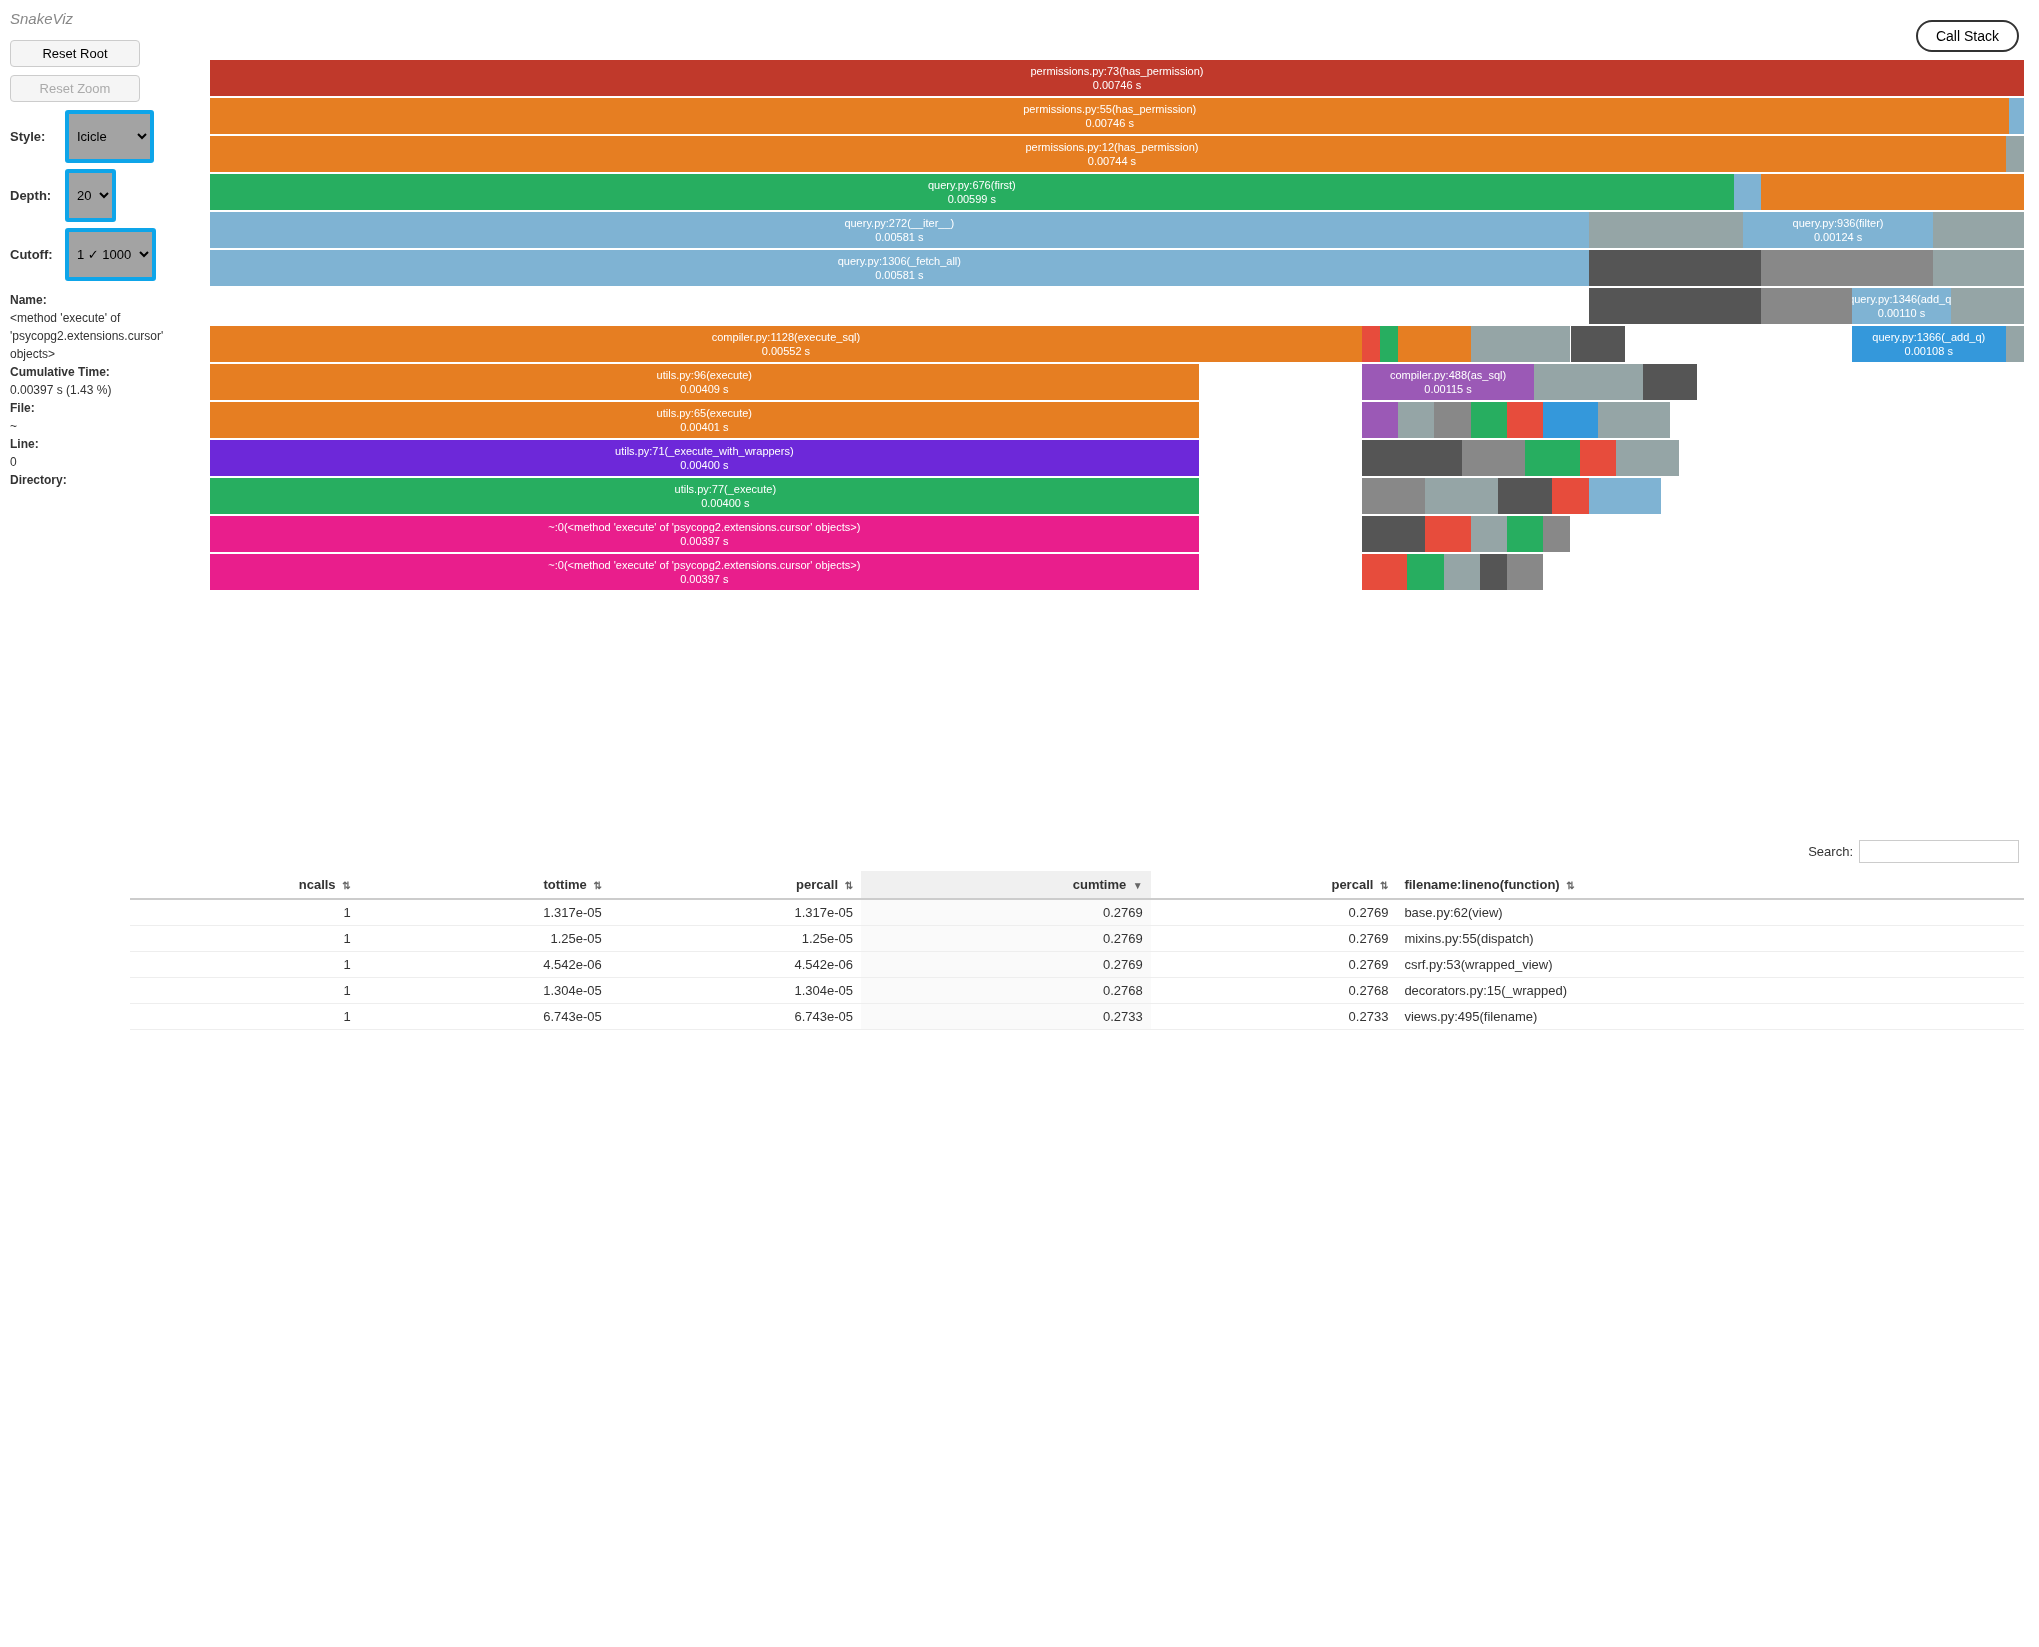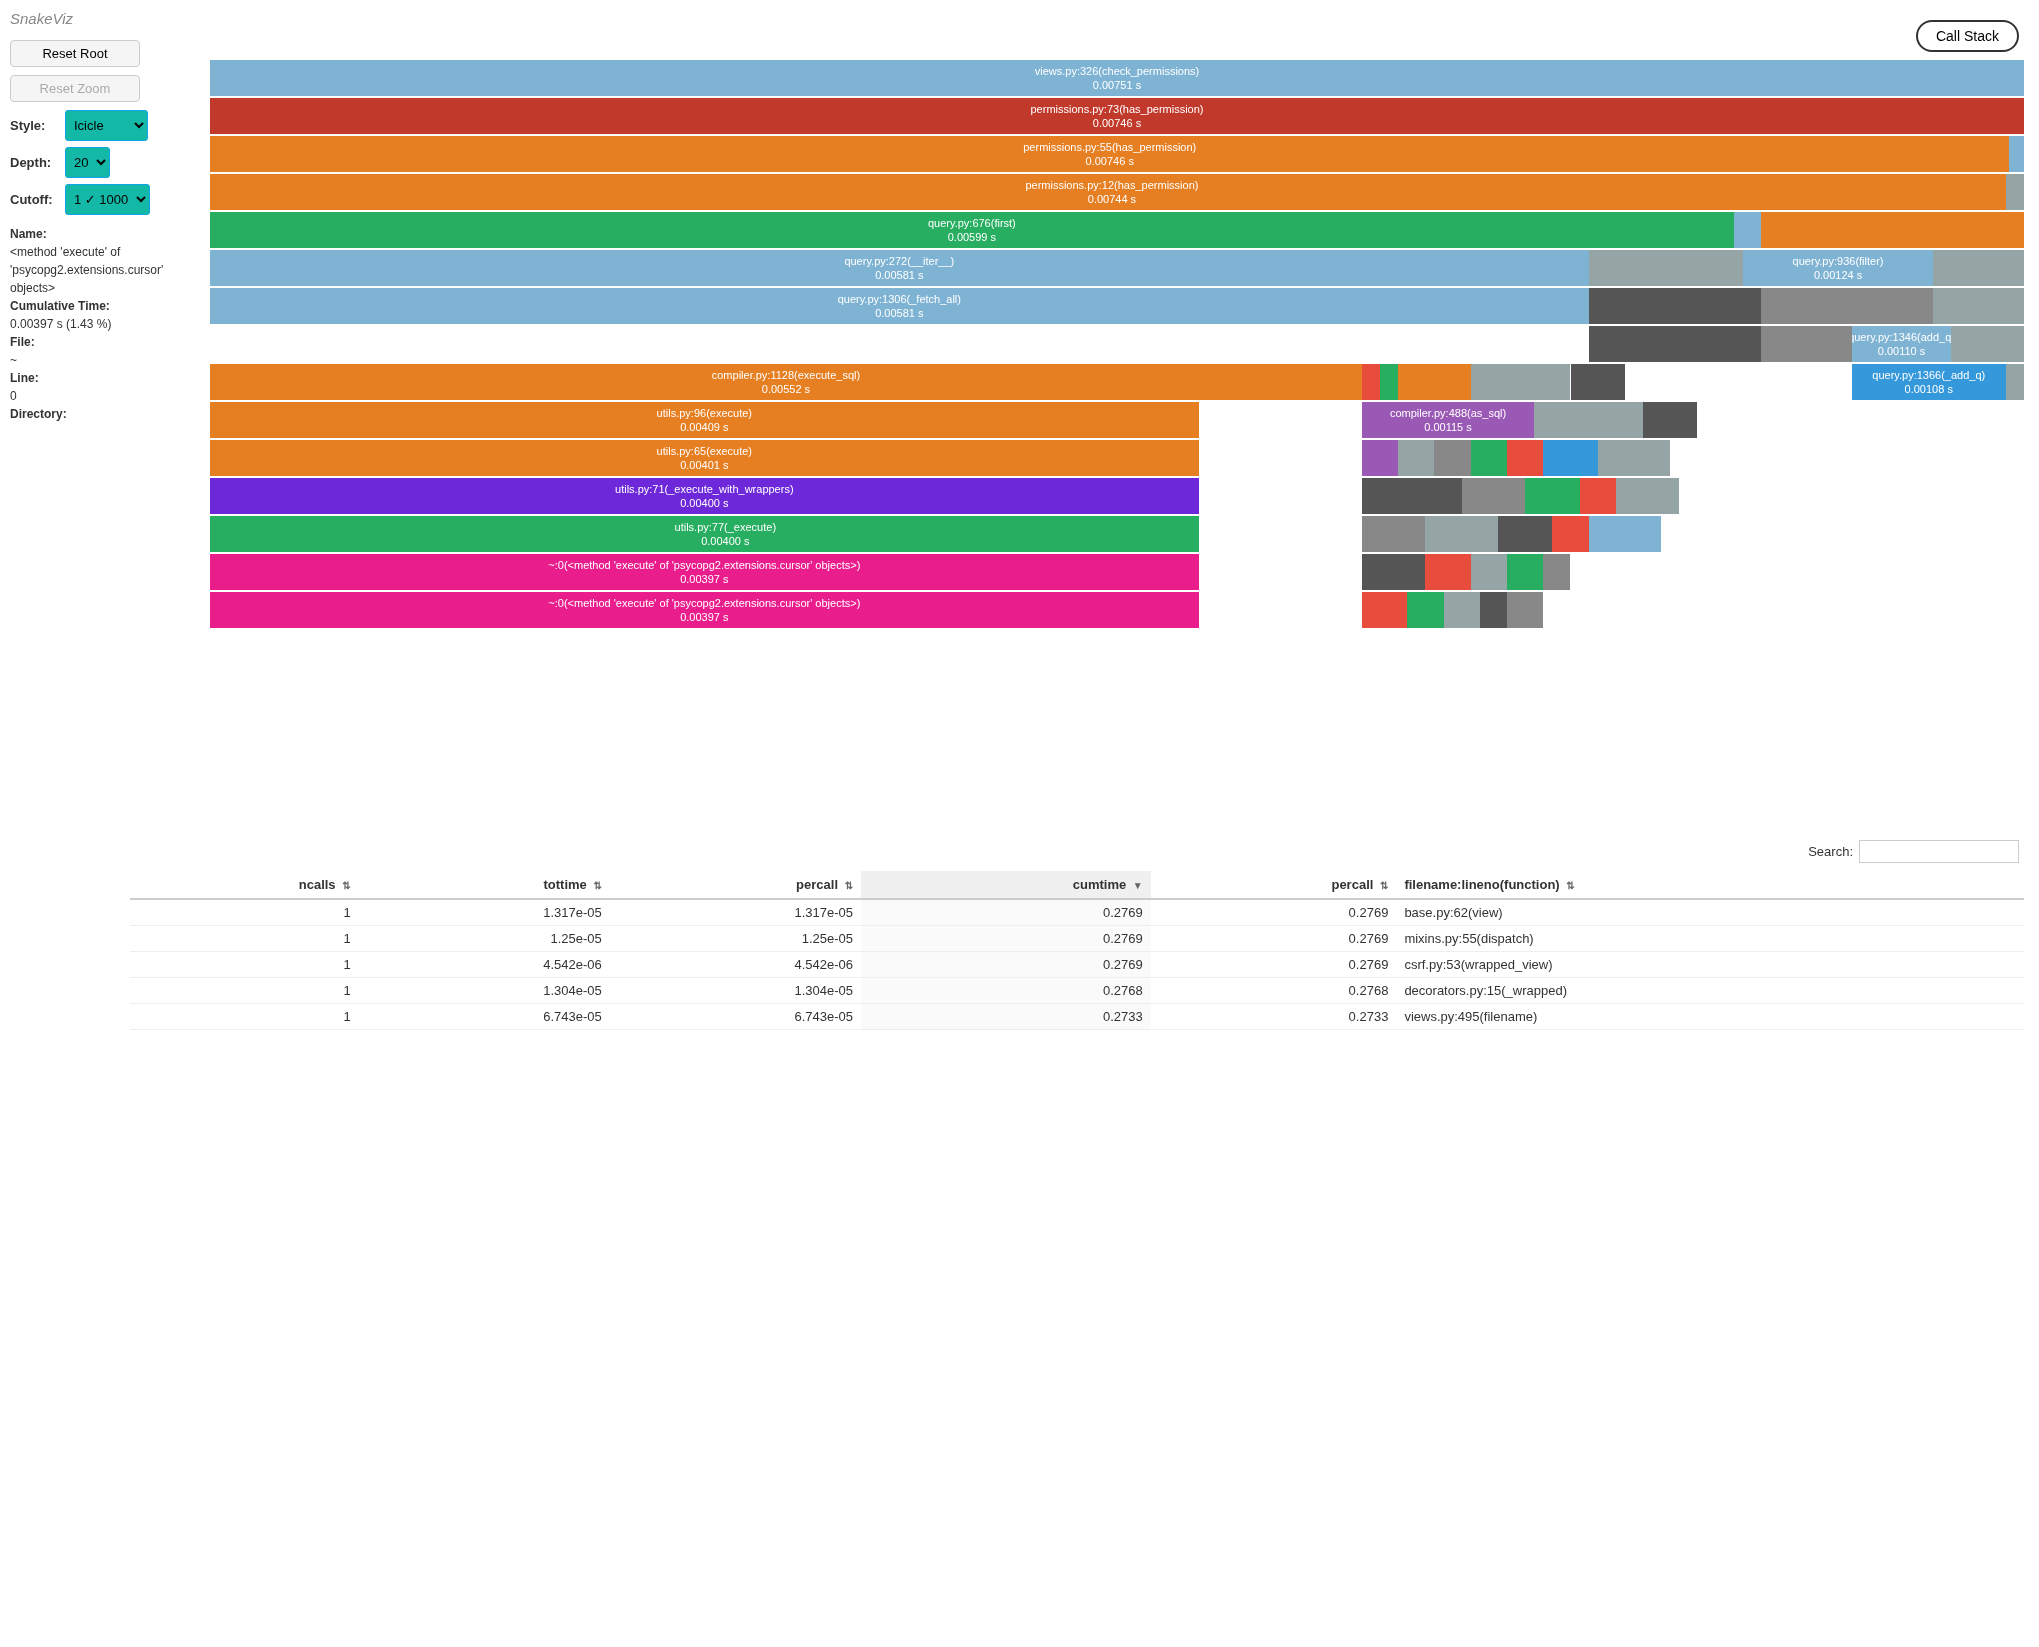--- a/index.html
+++ b/index.html
@@ -52,25 +52,25 @@
       display: flex;
       align-items: center;
       margin-bottom: 6px;
     }
     .control-label {
       font-weight: bold;
       width: 55px;
       font-size: 13px;
     }
     select {
-      border: 1px solid #0ea5e9;
+      border: 4px solid #0ea5e9;
       border-radius: 3px;
-      padding: 6px 4px;
-      font-size: 13px;
-      background: #14b8a6;
+      padding: 14px 4px;
+      font-size: 13px;
+      background: #a3a3a3;
     }
 
     .info-section {
       margin-top: 10px;
       font-size: 12px;
       line-height: 1.5;
     }
     .info-section .info-label {
       font-weight: bold;
     }
@@ -217,26 +217,20 @@
     <span>0.00397 s (1.43 %)</span><br>
     <span class="info-label">File:</span><br>
     <span>~</span><br>
     <span class="info-label">Line:</span><br>
     <span>0</span><br>
     <span class="info-label">Directory:</span>
   </div>
 </div>
 
 <div id="viz-area">
-<div class="flame-row" style="height: 37px; position: relative;">
-      <div class="flame-block" style="left: 0%; width: 100%; top: 0px; height: 36px; background: rgb(127, 179, 211);">
-        <div class="block-label">views.py:326(check_permissions)</div>
-        <div class="block-label">0.00751 s</div>
-      </div>
-    </div>
     <div class="flame-row" style="height: 37px; position: relative;">
       <div class="flame-block" style="left: 0%; width: 100%; top: 0px; height: 36px; background: rgb(192, 57, 43);">
         <div class="block-label">permissions.py:73(has_permission)</div>
         <div class="block-label">0.00746 s</div>
       </div>
     </div>
     <div class="flame-row" style="height: 37px; position: relative;">
       <div class="flame-block" style="left: 0%; width: 99.2%; top: 0px; height: 36px; background: rgb(230, 126, 34);">
         <div class="block-label">permissions.py:55(has_permission)</div>
         <div class="block-label">0.00746 s</div>

